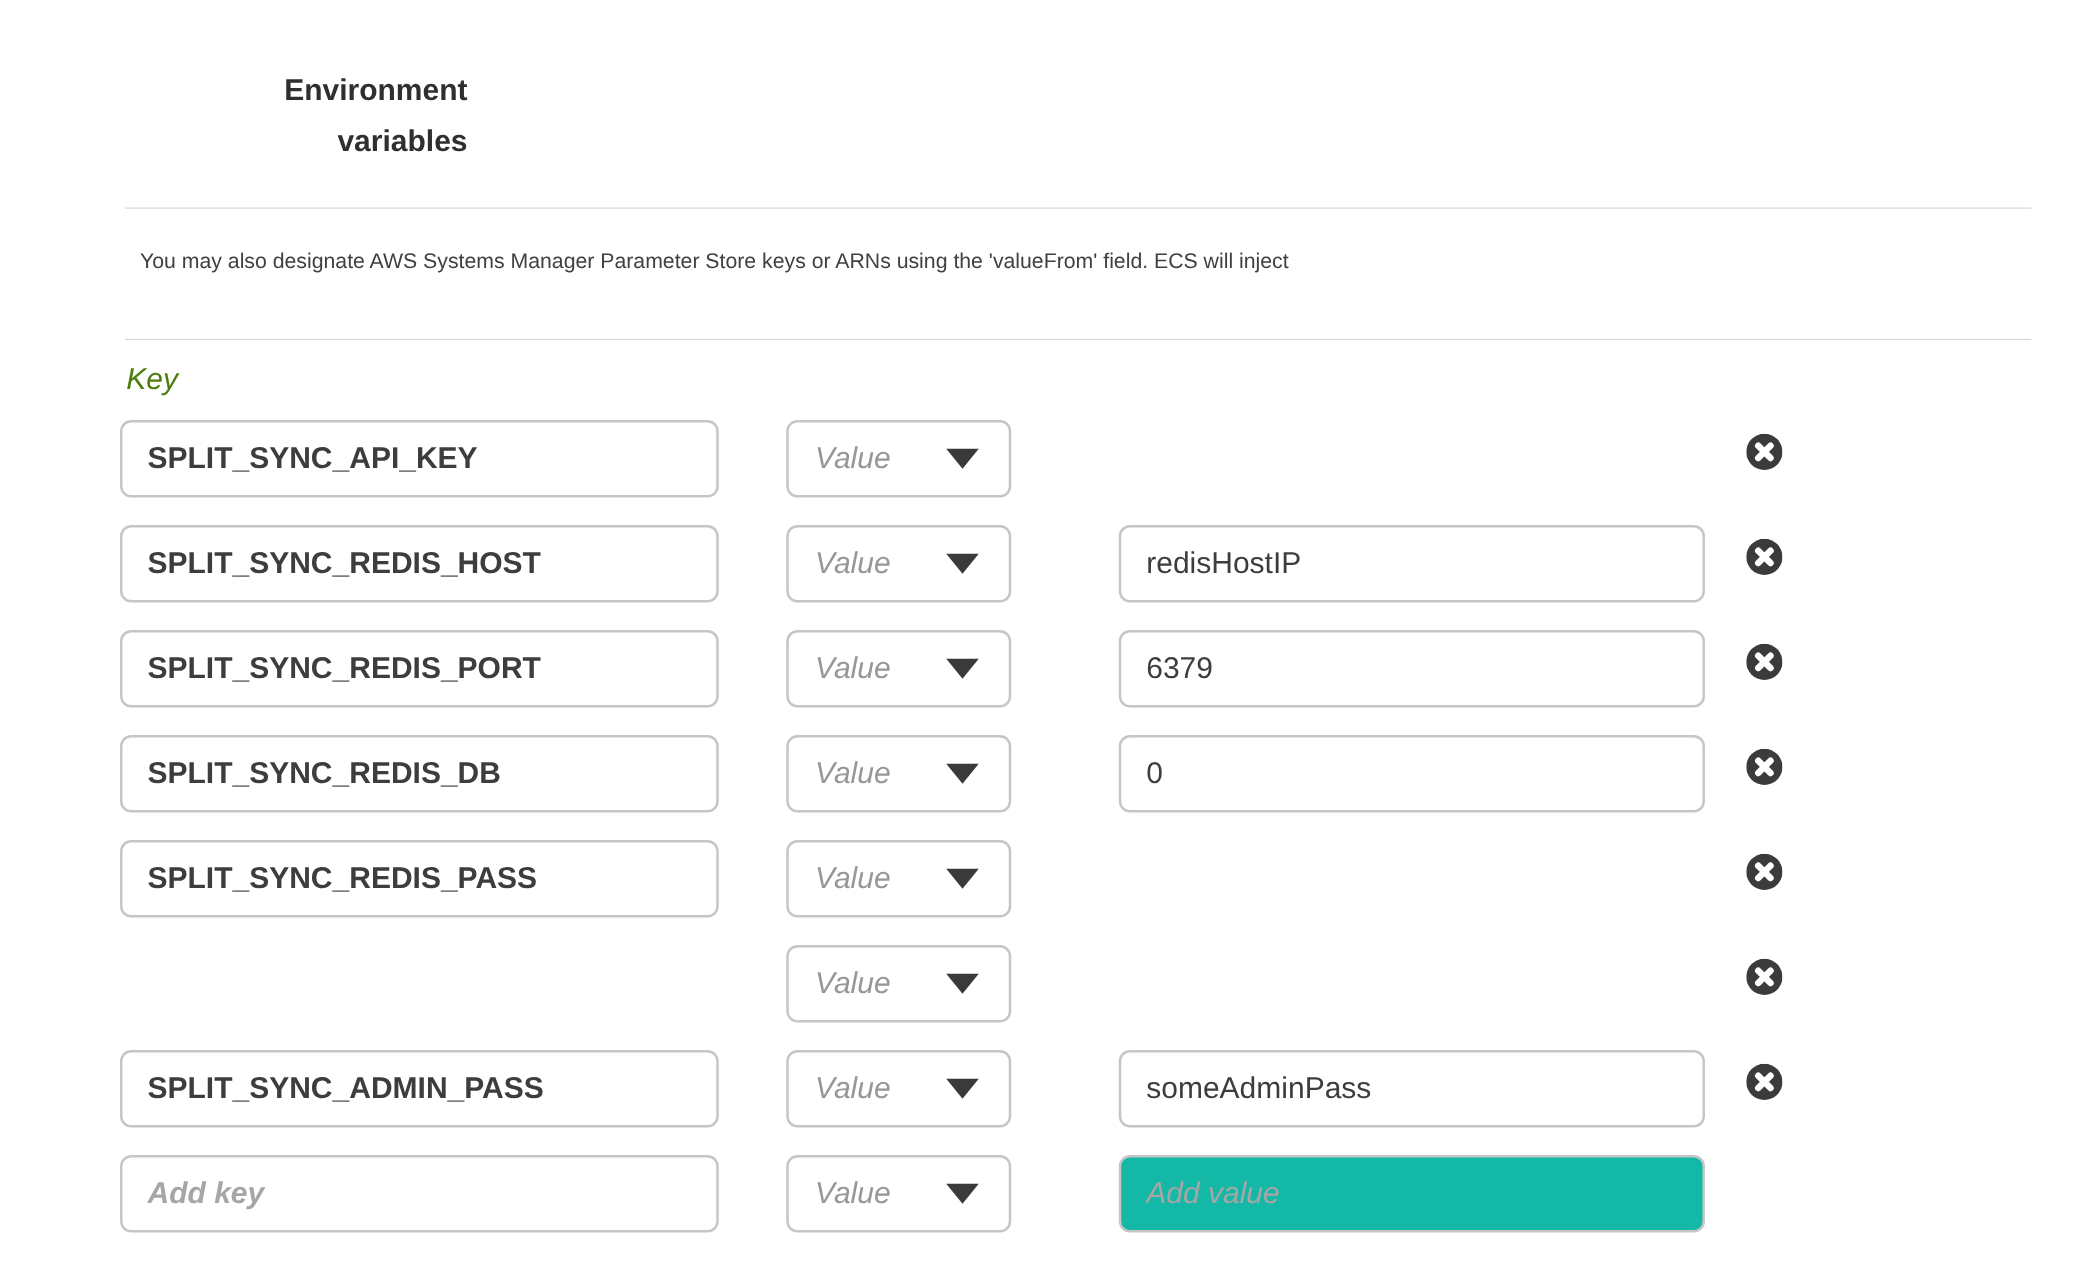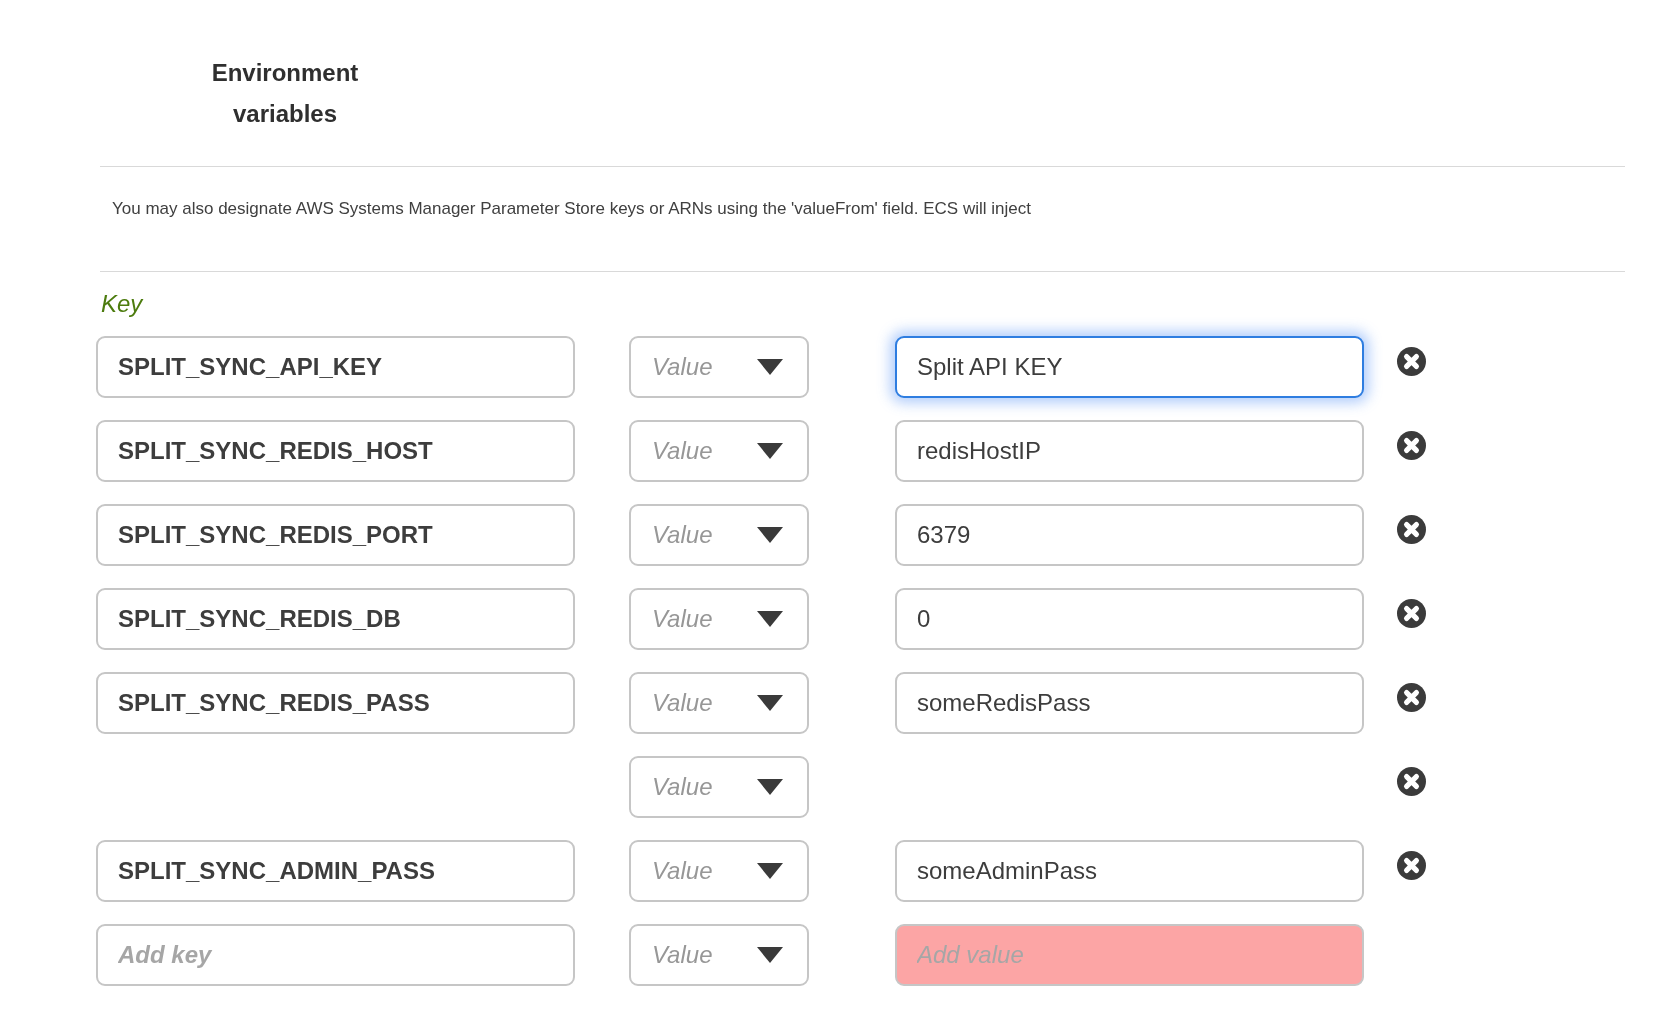--- a/index.html
+++ b/index.html
@@ -2,21 +2,21 @@
 <html style="--focus-border: #2E7DE0; --input-border: #C6C6C6; --text-primary: #3D3D3D;"><head>
 <meta charset="utf-8">
 <style>
   html,body { margin:0; padding:0; background:#fff; }
   .page {
     position:relative; width:1678px; height:1018px; background:#ffffff;
     font-family:"Liberation Sans","DejaVu Sans",sans-serif; overflow:hidden;
   }
   .form-title {
     position:absolute; left:196px; top:52px; width:178px;
-    text-align:center; font-size:24px; font-weight:bold; line-height:41px; color:#2f2f2f;
+    text-align:right; font-size:24px; font-weight:bold; line-height:41px; color:#2f2f2f;
   }
   .divider { position:absolute; left:100px; width:1525px; height:1px; background:#d9d9d9; }
   .divider-top { top:166px; }
   .divider-mid { top:271px; }
   .description {
     position:absolute; left:100px; top:176px; margin:12px;
     font-size:17px; line-height:41px; color:#404040;
   }
   .description span { display:block; }
   .key-label {
@@ -36,21 +36,21 @@
   .type-select { left:629px; width:180px; display:flex; align-items:center;
                  justify-content:space-between; padding:0 24px 0 21px; cursor:pointer; }
   .value-input { left:895px; width:469px; }
   .type-text { font-style:italic; color:#979797; font-size:24px; }
   .caret { width:0; height:0; border-left:13px solid transparent;
            border-right:13px solid transparent; border-top:16px solid #3a3a3a; }
   .focused {
     border-color:var(--focus-border,#2e7de0);
     box-shadow:0 0 13px 5px rgba(66,133,244,0.40);
   }
-  .disabled-bg { background:#fca5a5; }
+  .disabled-bg { background:#14b8a6; }
   .remove-btn {
     position:absolute; left:1397px; top:11px; width:29px; height:29px;
     padding:0; border:0; background:transparent; cursor:pointer; line-height:0;
   }
   .remove-btn svg { width:29px; height:29px; display:block; }
 </style>
 </head>
 <body>
 
 <div class="page">
@@ -67,21 +67,20 @@
 
   <div class="key-label">Key</div>
 
   <div class="rows">
   <div class="row">
     <input class="field key-input" type="text" value="SPLIT_SYNC_API_KEY" style="">
     <div class="field type-select">
       <span class="type-text">Value</span>
       <span class="caret"></span>
     </div>
-    <input class="field value-input focused" type="text" value="Split API KEY" style="">
     <button class="remove-btn" type="button">
       <svg viewBox="0 0 29 29" aria-hidden="true">
         <circle cx="14.5" cy="14.5" r="14.5" fill="#3b3b3b"></circle>
         <path d="M9.6 9.6 L19.4 19.4 M19.4 9.6 L9.6 19.4" stroke="#ffffff" stroke-width="5.2" stroke-linecap="round"></path>
       </svg>
     </button>
   </div>
 
   <div class="row">
     <input class="field key-input" type="text" value="SPLIT_SYNC_REDIS_HOST" style="">
@@ -127,21 +126,20 @@
       </svg>
     </button>
   </div>
 
   <div class="row">
     <input class="field key-input" type="text" value="SPLIT_SYNC_REDIS_PASS" style="">
     <div class="field type-select">
       <span class="type-text">Value</span>
       <span class="caret"></span>
     </div>
-    <input class="field value-input" type="text" value="someRedisPass" style="">
     <button class="remove-btn" type="button">
       <svg viewBox="0 0 29 29" aria-hidden="true">
         <circle cx="14.5" cy="14.5" r="14.5" fill="#3b3b3b"></circle>
         <path d="M9.6 9.6 L19.4 19.4 M19.4 9.6 L9.6 19.4" stroke="#ffffff" stroke-width="5.2" stroke-linecap="round"></path>
       </svg>
     </button>
   </div>
 
   <div class="row">
     <div class="field type-select">

